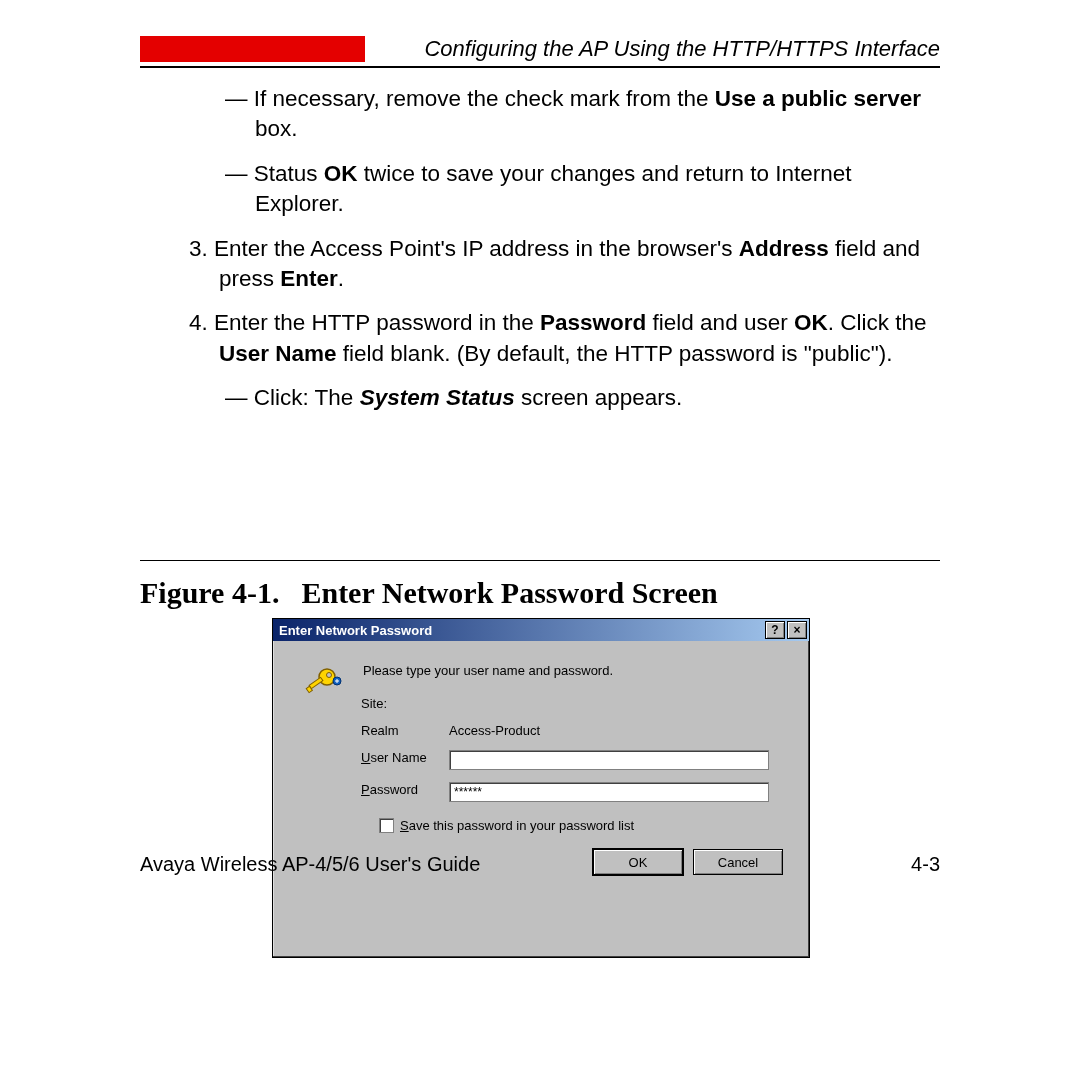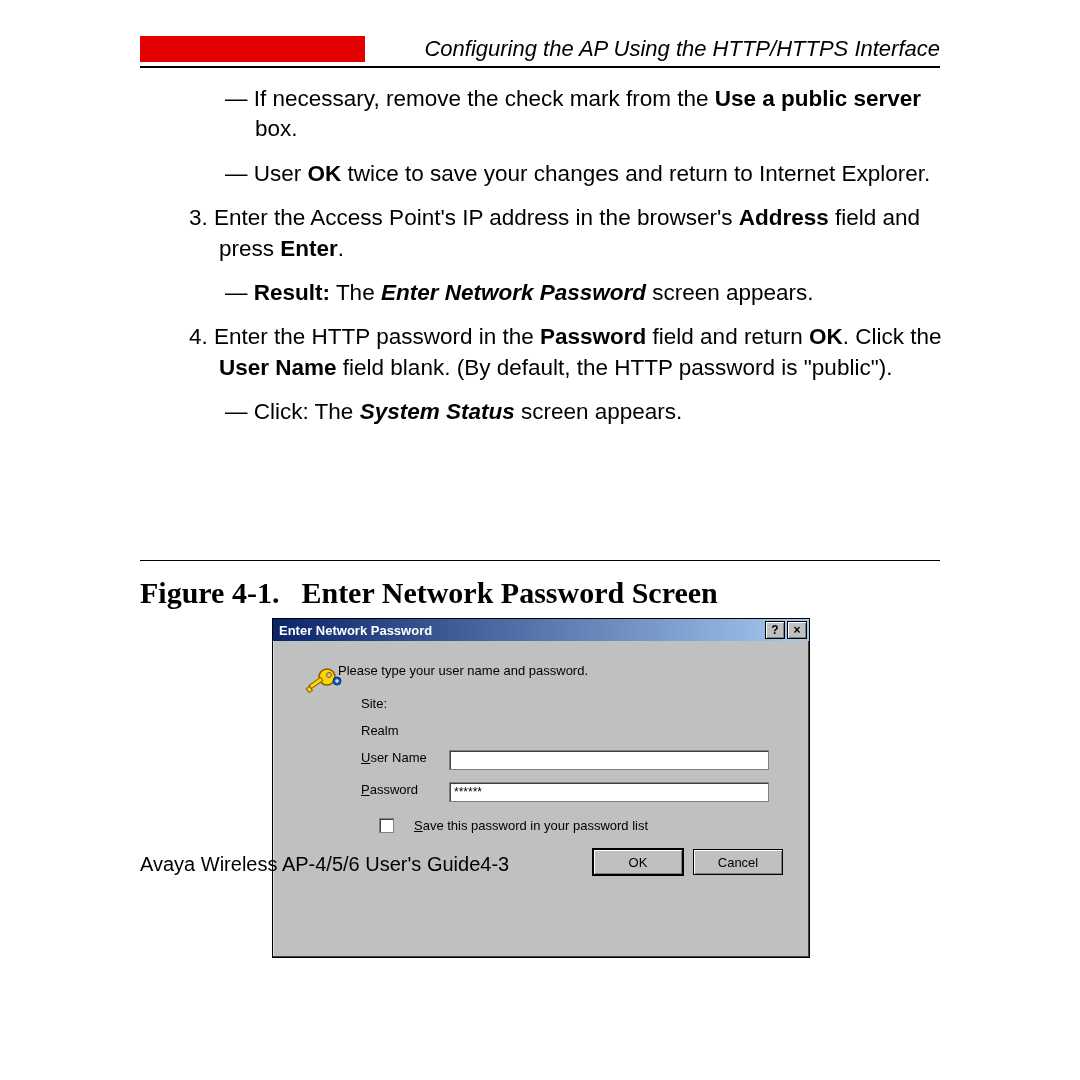--- a/index.html
+++ b/index.html
@@ -14,57 +14,54 @@
   .figure-rule{position:absolute;left:140px;top:560px;width:800px;border-top:1px solid #000}
   .figure-caption{position:absolute;left:140px;top:576px;font-family:Georgia,'Times New Roman',serif;font-size:30px}
   .figure-caption .fignum{font-weight:bold}
   .figure-caption .figtitle{font-weight:bold;margin-left:22px}
   .dialog{position:absolute;left:272px;top:618px;width:536px;height:338px;background:#c0c0c0;border:1px solid #000;box-shadow:inset -1px -1px 0 #404040,inset 1px 1px 0 #dfdfdf}
   .titlebar{height:22px;background:linear-gradient(to right,#0a246a,#a6caf0);display:flex;align-items:center;padding:0 2px 0 6px;font-family:Tahoma,Arial,sans-serif}
   .titlebar-text{color:#fff;font-weight:bold;font-size:13px;flex:1}
   .win-btn{width:18px;height:16px;background:#c0c0c0;border:1px solid #000;box-shadow:inset 1px 1px 0 #fff,inset -1px -1px 0 #808080;margin-left:2px;display:flex;align-items:center;justify-content:center;font-family:Tahoma,Arial,sans-serif;font-size:12px;font-weight:bold;cursor:default}
   .dialog-body{position:relative;padding:22px 26px 16px 26px;font-family:Tahoma,Arial,sans-serif;font-size:13px;color:#000}
   .key-icon{position:absolute;left:30px;top:22px;width:40px;height:40px}
-  .prompt{margin-left:39px;margin-bottom:18px}
+  .prompt{margin-left:64px;margin-bottom:18px}
   .form-row{display:flex;align-items:flex-start;margin-left:62px;margin-bottom:12px}
   .form-label{width:88px}
   .underline-first{text-decoration:underline}
   .form-value{flex:1}
   .text-input{width:320px;height:20px;background:#fff;border:1px solid #808080;box-shadow:inset 1px 1px 0 #404040;padding:1px 4px;font-family:Tahoma,Arial,sans-serif;font-size:12px;box-sizing:border-box}
-  .checkbox-row{margin-left:80px;margin-top:16px;display:flex;align-items:center;gap:20px}
+  .checkbox-row{margin-left:80px;margin-top:16px;display:flex;align-items:center;gap:6px}
   .win-checkbox{width:13px;height:13px;background:#fff;border:1px solid #808080;box-shadow:inset 1px 1px 0 #404040}
   .button-row{display:flex;justify-content:flex-end;gap:10px;margin-top:16px;margin-right:0}
   .push-btn{width:88px;height:24px;background:#c0c0c0;border:1px solid #000;box-shadow:inset 1px 1px 0 #fff,inset -1px -1px 0 #808080;font-family:Tahoma,Arial,sans-serif;font-size:13px;display:flex;align-items:center;justify-content:center;cursor:default}
   .push-btn.default{box-shadow:inset 1px 1px 0 #fff,inset -1px -1px 0 #808080,0 0 0 1px #000}
-  .footer{position:absolute;left:140px;bottom:36px;width:800px;display:flex;justify-content:flex-start;font-size:20px}
+  .footer{position:absolute;left:140px;bottom:36px;width:800px;display:flex;justify-content:space-between;font-size:20px}
 </style>
 </head>
 <body>
 
 <div class="page">
 
   <div class="header-bar"></div>
   <div class="red-block"></div>
   <div class="header-text">Configuring the AP Using the HTTP/HTTPS Interface</div>
 
   <div class="content">
     <p class="dash-item">
       <span>If necessary, remove the check mark from the </span><b>Use a public server</b><span> box.</span>
     </p>
     <p class="dash-item">
-      <span>User </span><b>OK</b><span> twice to save your changes and return to Internet Explorer.</span>
+      <span>Status </span><b>OK</b><span> twice to save your changes and return to Internet Explorer.</span>
     </p>
     <p class="num-item">
       <span>3.  </span><span>Enter the Access Point's IP address in the browser's </span><b>Address</b><span> field and press </span><b>Enter</b><span>.</span>
     </p>
-    <p class="dash-item">
-      <b>Result:</b><span> The </span><b><i>Enter Network Password</i></b><span> screen appears.</span>
-    </p>
     <p class="num-item">
-      <span>4.  </span><span>Enter the HTTP password in the </span><b>Password</b><span> field and return </span><b>OK</b><span>. Click the </span><b>User Name</b><span> field blank. (By default, the HTTP password is "public").</span>
+      <span>4.  </span><span>Enter the HTTP password in the </span><b>Password</b><span> field and user </span><b>OK</b><span>. Click the </span><b>User Name</b><span> field blank. (By default, the HTTP password is "public").</span>
     </p>
     <p class="dash-item">
       <span>Click: The </span><b><i>System Status</i></b><span> screen appears.</span>
     </p>
   </div>
 
   <div class="figure-rule"></div>
   <div class="figure-caption">
     <span class="fignum">Figure 4-1.</span><span class="figtitle">Enter Network Password Screen</span>
   </div>
@@ -87,20 +84,21 @@
         <rect x="4" y="24" width="4" height="5" fill="#ffd400" stroke="#806000" transform="rotate(-35 6 26)"></rect>
         <circle cx="34" cy="18" r="4" fill="#1060c0" stroke="#003070"></circle>
         <path d="M32 18 L36 18 M34 16 L34 20" stroke="#fff" stroke-width="1"></path>
       </svg>
       <div class="prompt">Please type your user name and password.</div>
       <div class="form-row">
         <div class="form-label">Site:</div>
       </div>
       <div class="form-row">
         <div class="form-label">Realm</div>
+        <div class="form-value">Access-Product</div>
       </div>
       <div class="form-row">
         <div class="form-label"><span class="underline-first">U</span><span>ser Name</span></div>
         <input class="text-input" type="text" value="" style="">
       </div>
       <div class="form-row">
         <div class="form-label"><span class="underline-first">P</span><span>assword</span></div>
         <input class="text-input" type="text" value="******" style="">
       </div>
       <div class="checkbox-row">

